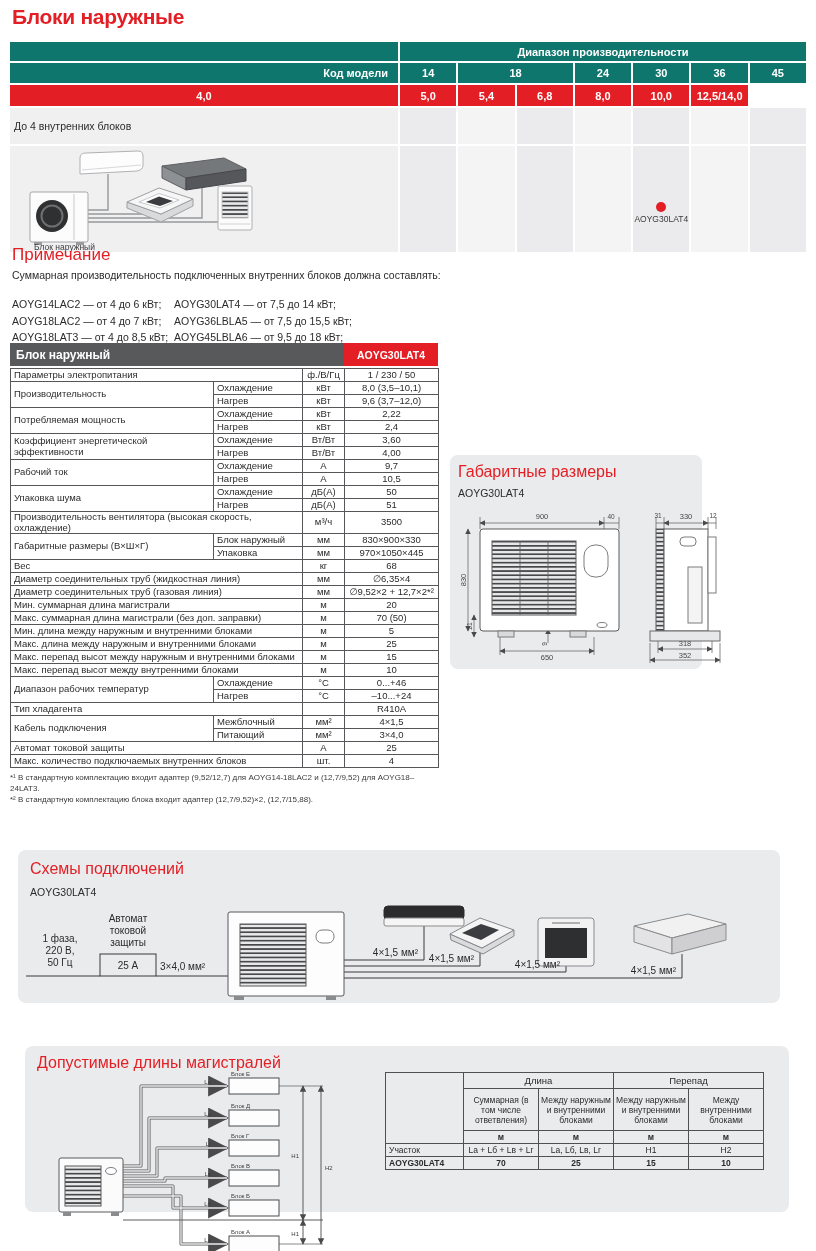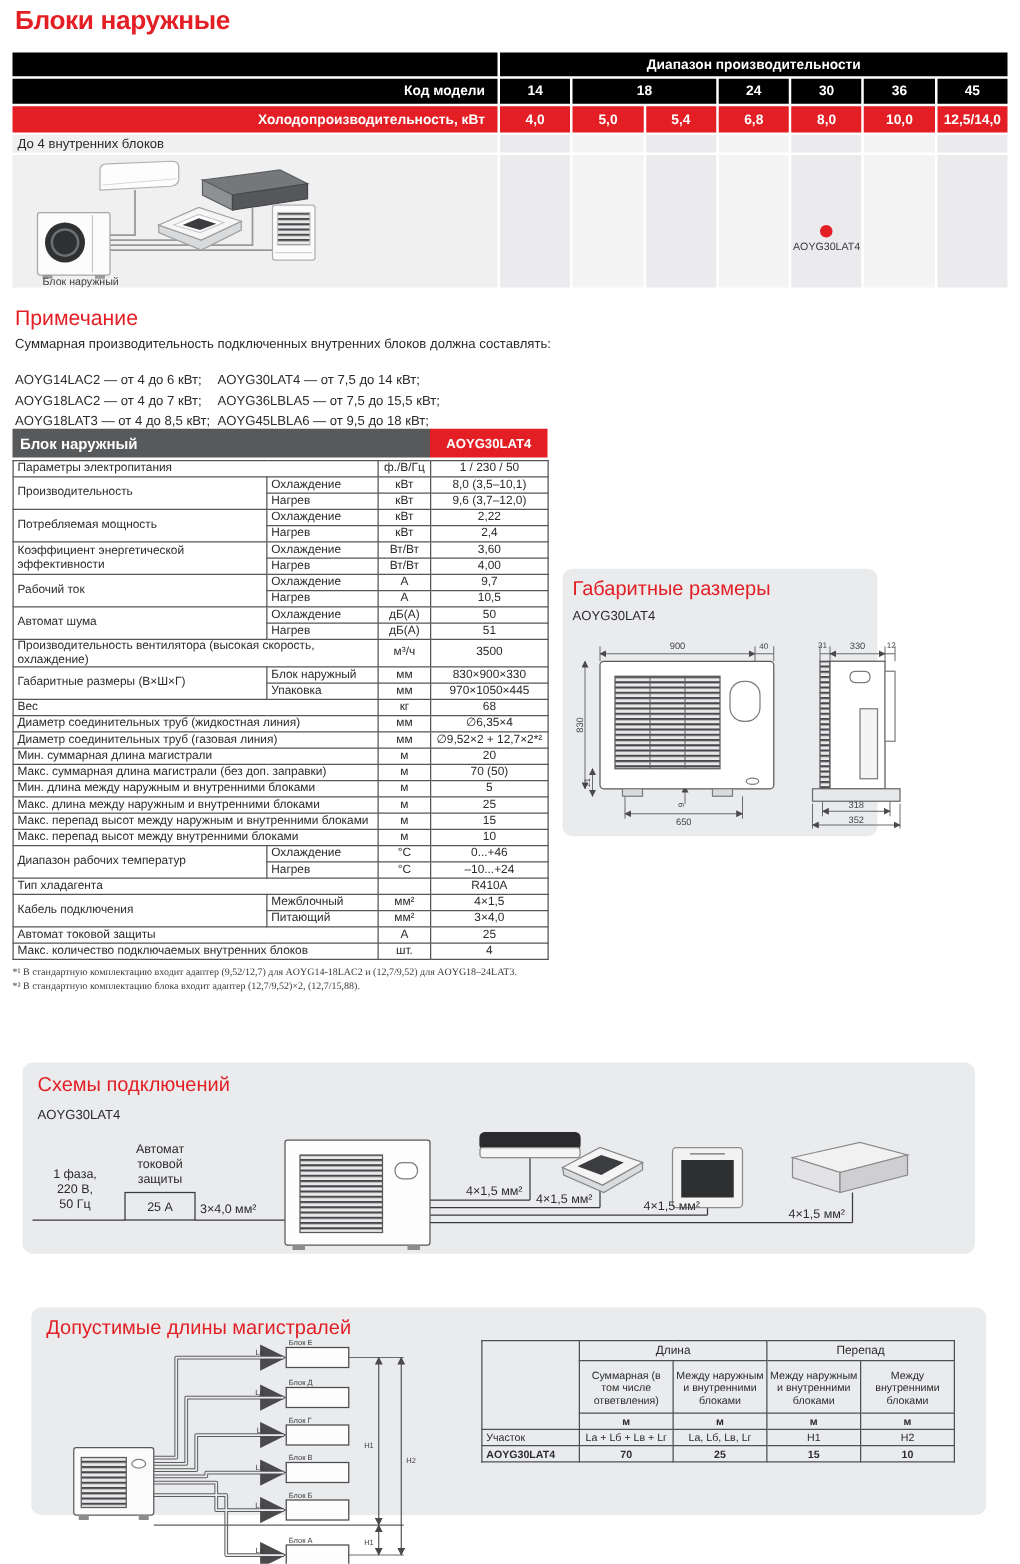--- a/index.html
+++ b/index.html
@@ -7,29 +7,29 @@
   body{width:816px;height:1251px;position:relative;overflow:hidden;
        font-family:"Liberation Sans","DejaVu Sans",sans-serif;color:#2b2b2d;}
   svg{font-family:"Liberation Sans","DejaVu Sans",sans-serif;}
   .abs{position:absolute;}
 
   .page-title{left:12px;top:5px;font-size:21px;font-weight:bold;color:#e31e24;letter-spacing:-0.3px;}
 
   
   .cap{left:10px;top:42px;width:796px;}
   .cap-row{display:grid;grid-template-columns:388px repeat(7,1fr);gap:2px;margin-bottom:2px;}
-  .cap-cell{background:#000000;color:#fff;font-size:11px;font-weight:bold;
+  .cap-cell{background:#0f766e;color:#fff;font-size:11px;font-weight:bold;
             display:flex;align-items:center;justify-content:center;height:20px;}
   .r1 .cap-cell{height:19px;}
   .r3 .cap-cell{background:#e31e24;height:21px;}
   .cap-lab{justify-content:flex-end;padding-right:10px;}
   .span7{grid-column:2 / span 7;}
   .lead-cell{background:#f0f0f1;}
   .strip-label{font-size:10.5px;color:#2b2b2d;display:flex;align-items:center;padding-left:4px;
-               background:#f0f0f1;height:14px;}
+               background:#f0f0f1;height:36px;}
   .stripe.dark{background:#ebebed;}
   .stripe.light{background:#f4f4f5;}
   .hero-row .lead-cell{height:106px;}
   .marker{display:flex;flex-direction:column;align-items:center;padding-top:56px;}
   .dot{width:10px;height:10px;border-radius:50%;background:#e31e24;}
   .dot-label{font-size:8.5px;margin-top:2px;color:#3a3a3c;}
 
   
   .note{left:12px;top:245px;width:430px;}
   .note-title{color:#e31e24;font-size:17px;}
@@ -42,21 +42,21 @@
   .specwrap{left:10px;top:343px;width:428px;}
   .spec-head{display:flex;height:23px;}
   .spec-head .hd{flex:1;background:#58595b;color:#fff;font-size:12px;font-weight:bold;
                  display:flex;align-items:center;padding-left:6px;}
   .spec-head .mod{width:94px;background:#e31e24;color:#fff;font-size:10.5px;font-weight:bold;
                   display:flex;align-items:center;justify-content:center;}
   table.spec{border-collapse:collapse;width:428px;margin-top:2px;table-layout:fixed;padding-left:20px;}
   table.spec td{border:1px solid #55565a;font-size:9.5px;height:13px;line-height:10.5px;padding:0 3px;}
   table.spec td.u,table.spec td.v{text-align:center;padding:0 1px;}
   .fnotes{margin-top:4px;}
-  .fnote{font-size:8px;line-height:11px;color:#3a3a3c;font-family:Liberation Serif, serif;}
+  .fnote{font-size:8px;line-height:11px;color:#3a3a3c;}
 
   
   .panel{background:#eaebec;border-radius:8px;}
   .panel-title{position:absolute;color:#e31e24;font-size:16px;}
   .panel-model{position:absolute;font-size:10.5px;color:#2b2b2d;}
   .dims-panel{left:450px;top:455px;width:252px;height:214px;}
   .wiring-panel{left:18px;top:850px;width:762px;height:153px;}
   .len-panel{left:25px;top:1022px;width:764px;height:166px;margin-top:24px;}
 
   
@@ -95,21 +95,20 @@
   <div class="cap-row r2" id="code-cells-row">
     <div class="cap-cell cap-lab">Код модели</div>
   <div class="cap-cell">14</div>
       <div class="cap-cell" style="grid-column: span 2;">18</div>
       <div class="cap-cell">24</div>
       <div class="cap-cell">30</div>
       <div class="cap-cell">36</div>
       <div class="cap-cell">45</div>
     </div>
   <div class="cap-row r3" id="cooling-cells-row">
-    <div class="cap-cell cap-lab">Холодопроизводительность, кВт</div>
   <div class="cap-cell">4,0</div>
       <div class="cap-cell">5,0</div>
       <div class="cap-cell">5,4</div>
       <div class="cap-cell">6,8</div>
       <div class="cap-cell">8,0</div>
       <div class="cap-cell">10,0</div>
       <div class="cap-cell">12,5/14,0</div>
     </div>
   <div class="cap-row">
     <div class="strip-label">До 4 внутренних блоков</div>
@@ -238,21 +237,21 @@
           <td class="s">Охлаждение</td>
           <td class="u">А</td>
           <td class="v">9,7</td>
         </tr>
         <tr>
           <td class="s">Нагрев</td>
           <td class="u">А</td>
           <td class="v">10,5</td>
         </tr>
         <tr>
-          <td class="p" rowspan="2">Автомат шума</td>
+          <td class="p" rowspan="2">Упаковка шума</td>
           <td class="s">Охлаждение</td>
           <td class="u">дБ(А)</td>
           <td class="v">50</td>
         </tr>
         <tr>
           <td class="s">Нагрев</td>
           <td class="u">дБ(А)</td>
           <td class="v">51</td>
         </tr>
         <tr>

